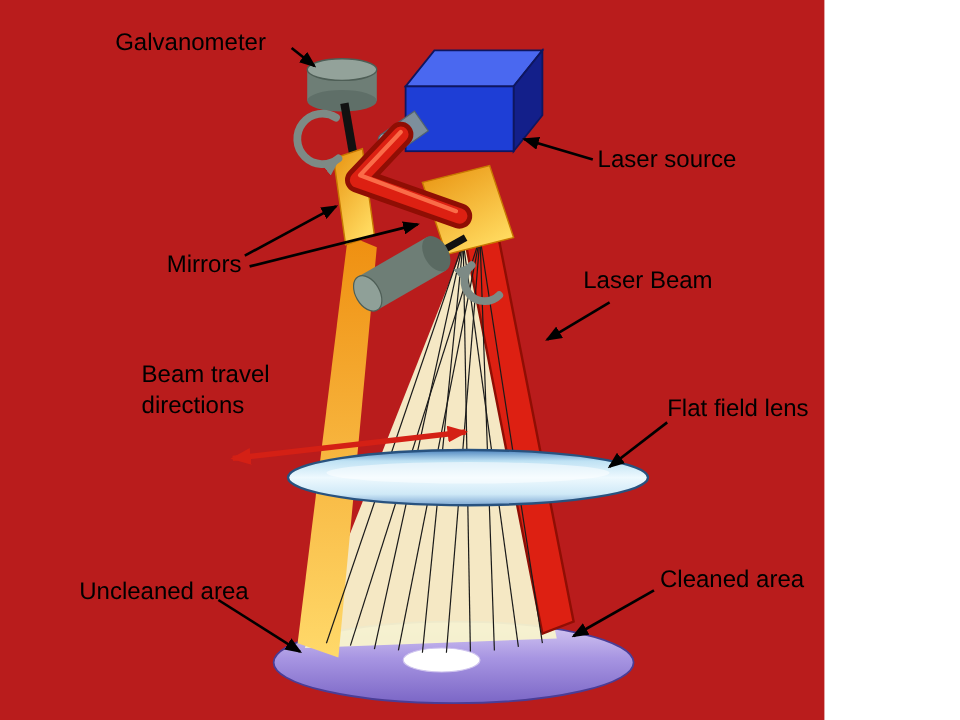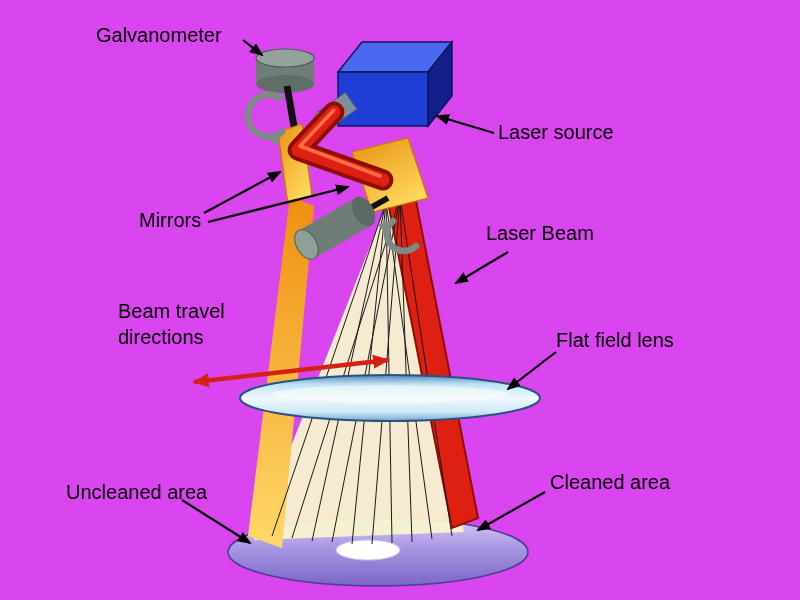--- a/index.html
+++ b/index.html
@@ -1,16 +1,16 @@
 <!DOCTYPE html>
 <html style="--laser-red: #dd2012; --beam-fan-yellow: #f8f3cd; --beam-edge-orange: #f2a21f; --laser-source-blue: #1e3ed6; --lens-blue: #bfe2f4; --disc-purple: #a795e2; --galvo-gray: #6e7e76; --travel-arrow-red: #d42015; --annotation-black: #000000;"><head>
 <meta charset="utf-8">
 <style>
   html,body{margin:0;padding:0;background:#ffffff;}
-  .stage{position:relative;width:800px;height:600px;background:#d946ef;
+  .stage{position:relative;width:687px;height:600px;background:#b91c1c;
          font-family:"Liberation Sans",sans-serif;overflow:hidden;}
   svg{display:block;}
   .lbl{font-size:20px;fill:#000;}
   .fan{fill:var(--beam-fan-yellow,#f8f3cd);}
   .beamfill{fill:var(--laser-red,#dd2012);}
   .boxfront{fill:var(--laser-source-blue,#1e3ed6);}
   .travel{stroke:var(--travel-arrow-red,#d42015);}
   .ann{stroke:#000;stroke-width:2.2;fill:none;}
   .scanline{stroke:#1a1a1a;stroke-width:1;}
   .rot{stroke:#7d8a85;stroke-width:6.5;fill:none;stroke-linecap:round;}

